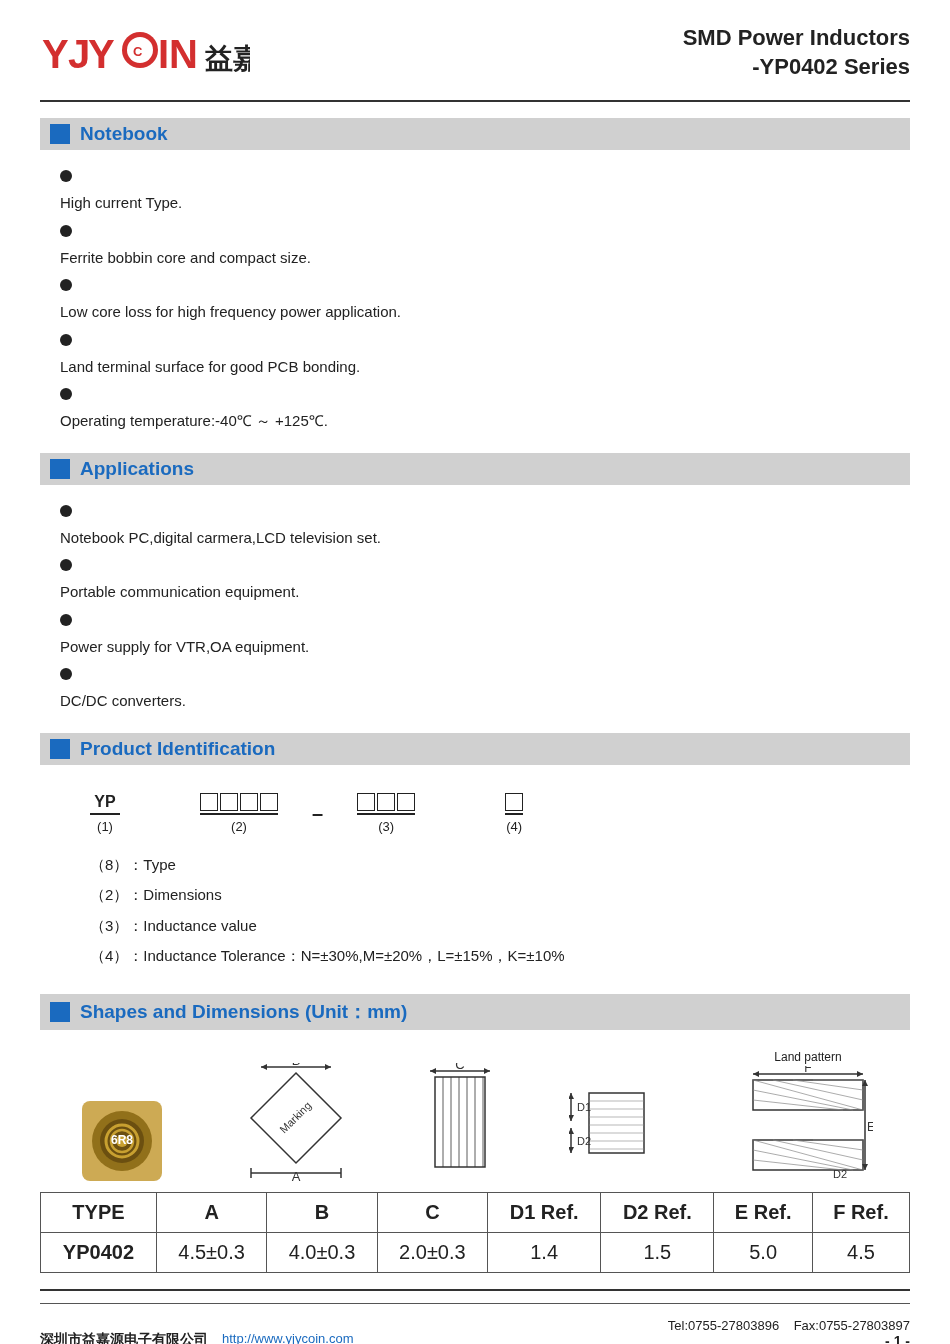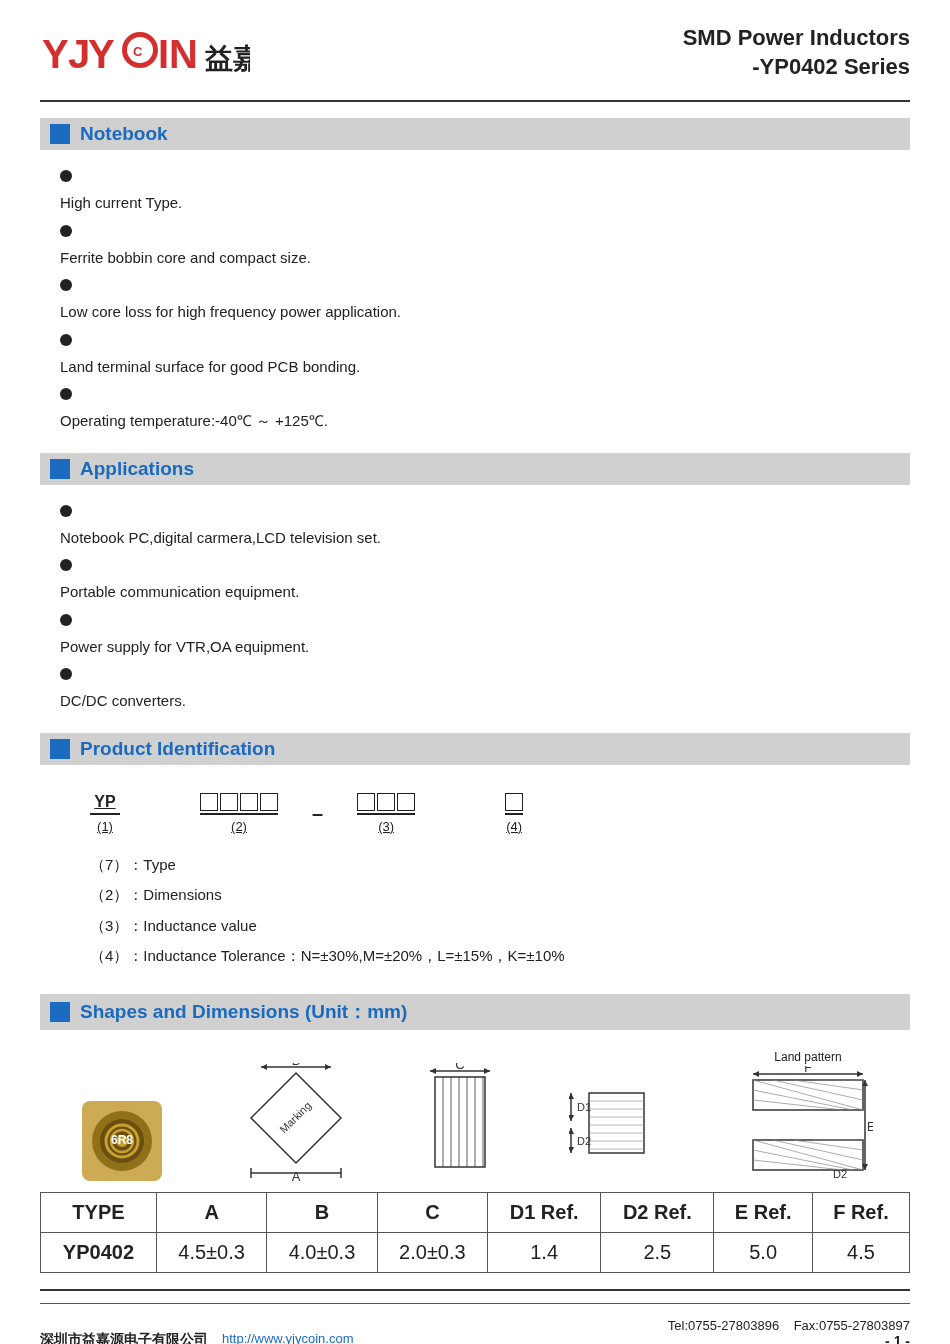--- a/index.html
+++ b/index.html
@@ -101,21 +101,20 @@
       display: flex;
       align-items: flex-start;
       gap: 30px;
       padding: 18px 30px 10px 50px;
       font-size: 15px;
     }
     .pid-group {
       display: flex;
       flex-direction: column;
       align-items: center;
-      text-decoration: underline;
     }
     .pid-label-top {
       font-weight: bold;
       font-size: 16px;
       border-bottom: 2px solid #222;
       padding-bottom: 2px;
       text-align: center;
       min-width: 30px;
     }
     .pid-label-bottom {
@@ -352,21 +351,21 @@
         <div class="pid-boxes">
           <span class="pid-box"></span>
         </div>
         <div style="border-bottom:2px solid #222; width:100%; margin-top:2px;"></div>
       </div>
       <div class="pid-label-bottom">(4)</div>
     </div>
   </div>
 
   <div class="product-id-details">
-    <p>（7）：Type</p>
+    <p>（8）：Type</p>
     <p>（2）：Dimensions</p>
     <p>（3）：Inductance value</p>
     <p>（4）：Inductance Tolerance：N=±30%,M=±20%，L=±15%，K=±10%</p>
   </div>
 
   <div class="section-header shapes-section">
     <span class="blue-square"></span>
     <span class="section-title">Shapes and Dimensions (Unit：mm)</span>
   </div>
 
@@ -499,21 +498,21 @@
         <th>F Ref.</th>
       </tr>
     </thead>
     <tbody>
       <tr>
         <td>YP0402</td>
         <td>4.5±0.3</td>
         <td>4.0±0.3</td>
         <td>2.0±0.3</td>
         <td>1.4</td>
-        <td>2.5</td>
+        <td>1.5</td>
         <td>5.0</td>
         <td>4.5</td>
       </tr>
     </tbody>
   </table>
 
   <div style="margin-top: auto; padding-top: 16px;">
     <hr class="divider-line">
     <div class="footer">
       <div class="footer-left">

